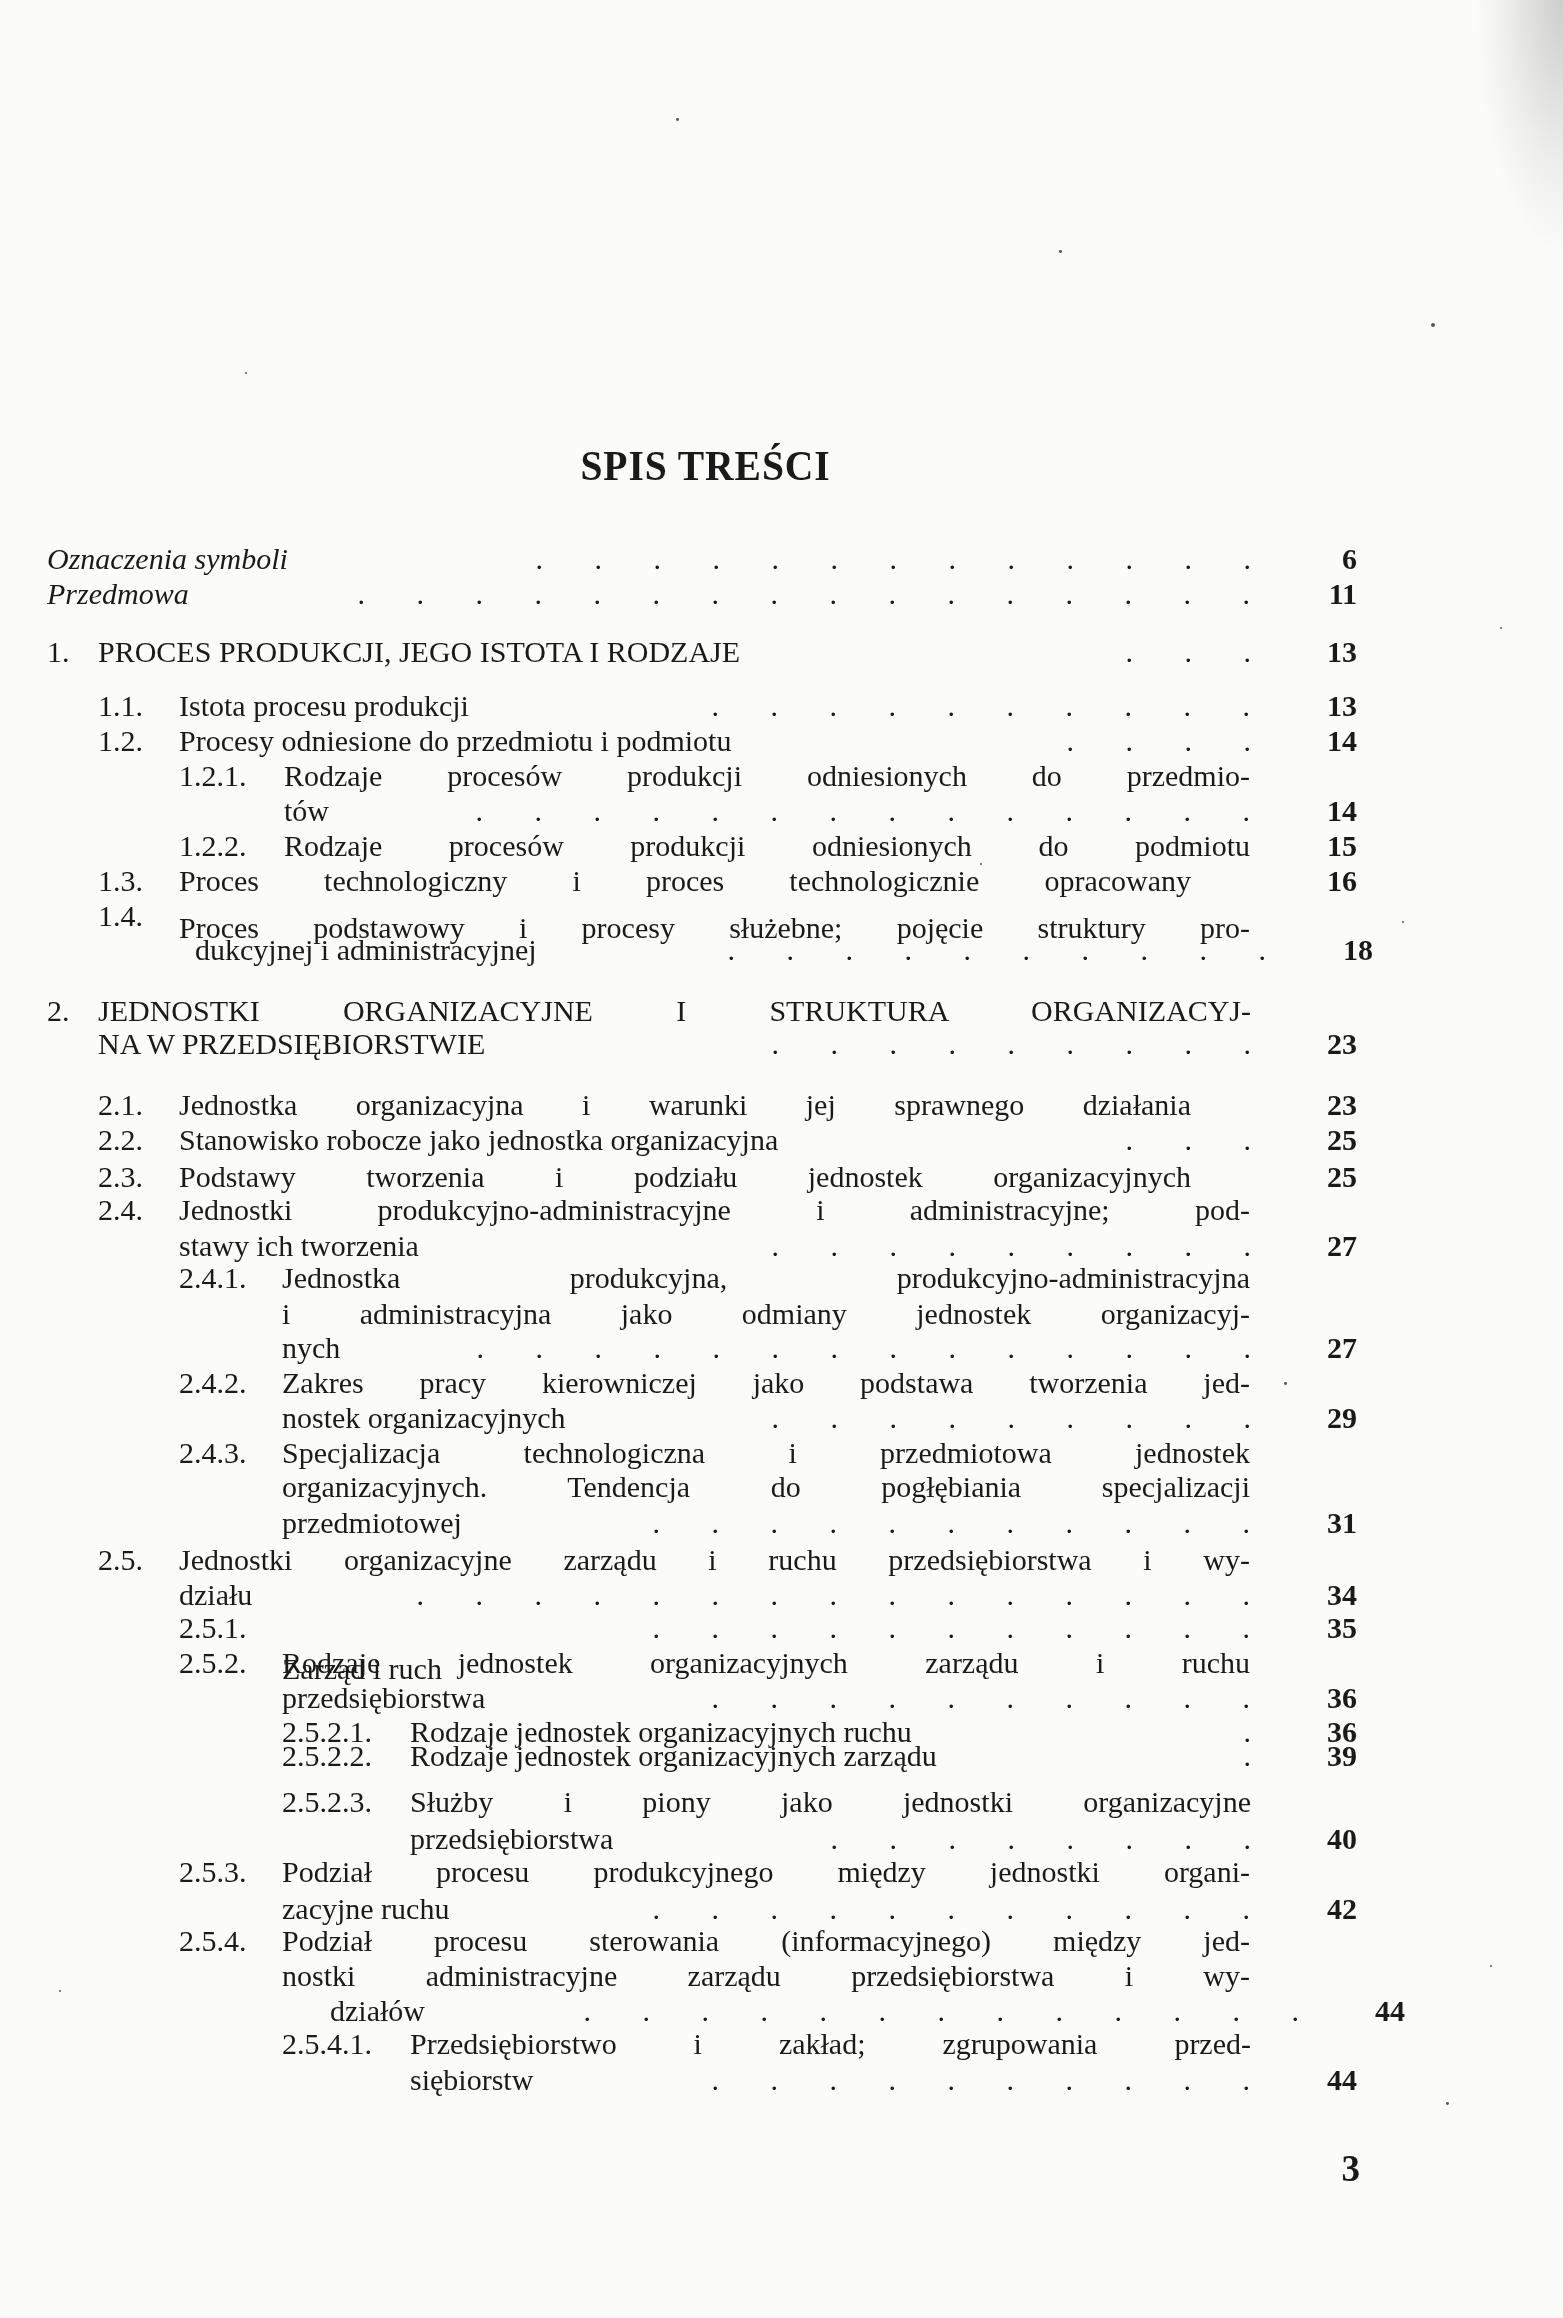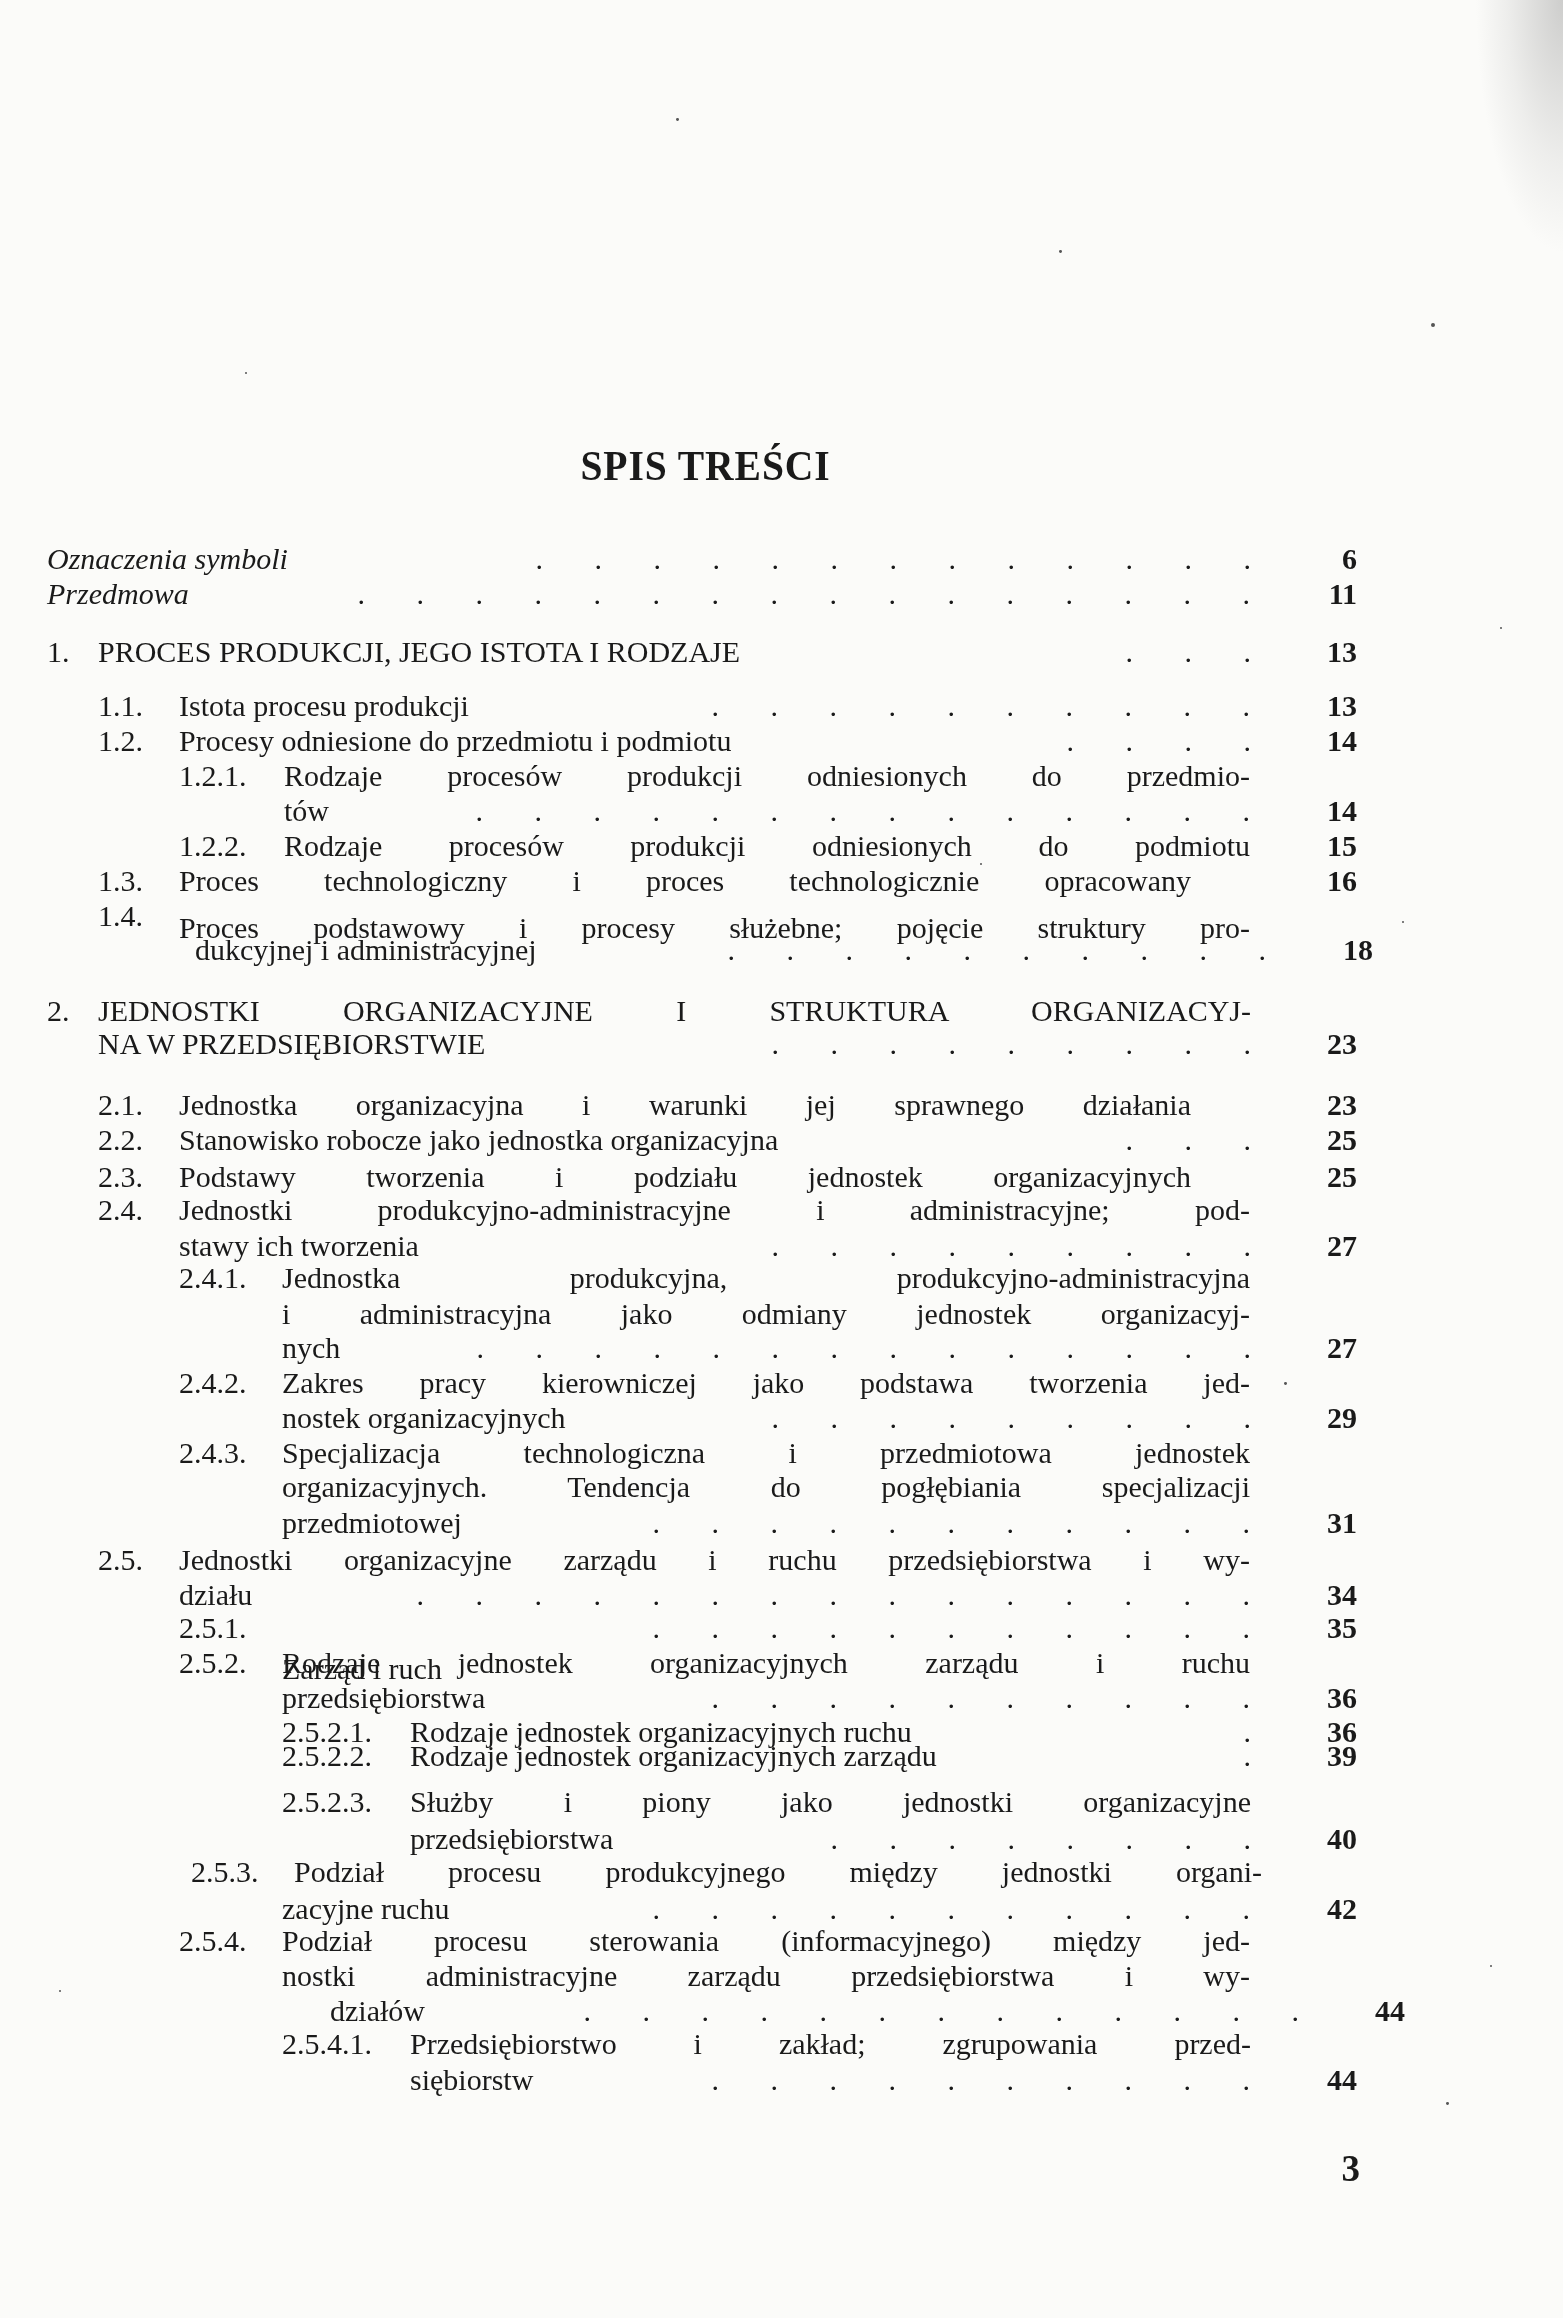--- a/index.html
+++ b/index.html
@@ -207,21 +207,21 @@
     </div>
     <div class="line" style="top: 1784px; left: 0px; width: 1372px;">
       <span class="num" style="left: 282px;">2.5.2.3.</span>
       <span class="txt just" style="left: 410px; width: 841px;">Służby i piony jako jednostki organizacyjne</span>
     </div>
     <div class="line" style="top: 1821px; left: 0px; width: 1372px;">
       <span class="txt" style="left: 410px;">przedsiębiorstwa</span>
       <span class="dots" style="left: 745px; width: 506px;"><span>.</span><span>.</span><span>.</span><span>.</span><span>.</span><span>.</span><span>.</span><span>.</span></span>
       <span class="pg">40</span>
     </div>
-    <div class="line" style="top: 1854px; left: 12px; width: 1372px;">
+    <div class="line" style="top: 1854px; left: 0px; width: 1372px;">
       <span class="num" style="left: 179px;">2.5.3.</span>
       <span class="txt just" style="left: 282px; width: 968px;">Podział procesu produkcyjnego między jednostki organi-</span>
     </div>
     <div class="line" style="top: 1891px; left: 0px; width: 1372px;">
       <span class="txt" style="left: 282px;">zacyjne ruchu</span>
       <span class="dots" style="left: 568px; width: 682px;"><span>.</span><span>.</span><span>.</span><span>.</span><span>.</span><span>.</span><span>.</span><span>.</span><span>.</span><span>.</span><span>.</span></span>
       <span class="pg">42</span>
     </div>
     <div class="line" style="top: 1923px; left: 0px; width: 1372px;">
       <span class="num" style="left: 179px;">2.5.4.</span>

